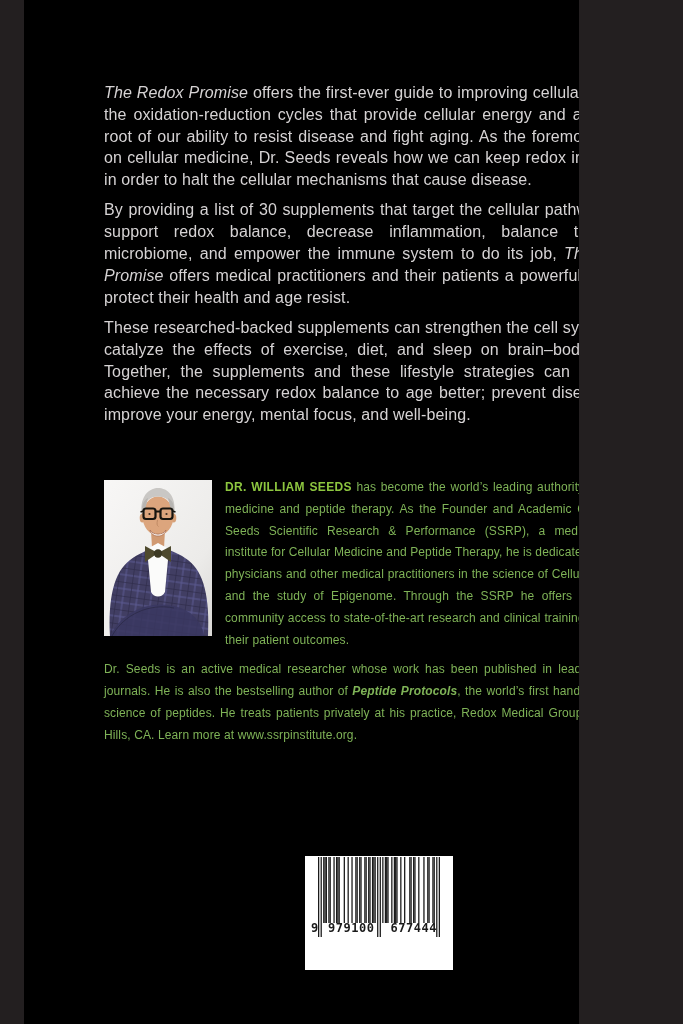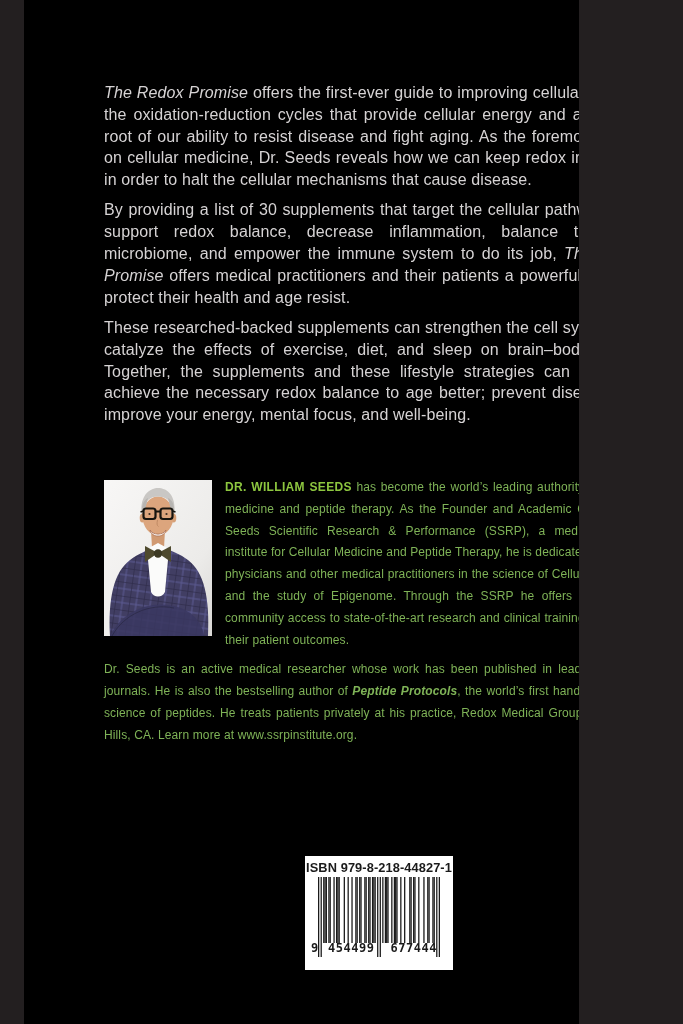--- a/index.html
+++ b/index.html
@@ -116,21 +116,20 @@
         <path d="M53.5,40 C52.8,43.5 52.8,45.5 54.5,46.5" stroke="#c08a64" stroke-width="1" fill="none"></path>
 
         <path d="M46,50 C49,55.5 59,55.5 62,50 C60.5,58 47.5,58 46,50 Z" fill="#ffffff" stroke="#a96f52" stroke-width="0.8"></path>
       </svg>
     </div>
     <p><span class="bio-name">DR. WILLIAM SEEDS</span><span> has become the world’s leading authority on cellular medicine and peptide therapy. As the Founder and Academic Chairman of Seeds Scientific Research &amp; Performance (SSRP), a medical training institute for Cellular Medicine and Peptide Therapy, he is dedicated to training physicians and other medical practitioners in the science of Cellular Medicine and the study of Epigenome. Through the SSRP he offers the medical community access to state-of-the-art research and clinical training to improve their patient outcomes.</span></p>
     <p><span>Dr. Seeds is an active medical researcher whose work has been published in leading medical journals. He is also the bestselling author of </span><span class="bi">Peptide Protocols</span><span>, the world’s first handbook on the science of peptides. He treats patients privately at his practice, Redox Medical Group, in Beverly Hills, CA. Learn more at </span><span class="b">www.ssrpinstitute.org</span><span>.</span></p>
   </div>
 
   <div class="barcode">
-    <div class="isbn-label">ISBN 979-8-218-44827-1</div>
     <div class="bars-wrap">
       <svg id="barcode-svg" viewBox="0 0 95 80" preserveAspectRatio="none" xmlns="http://www.w3.org/2000/svg">
           <rect x="0" y="0" width="1" height="80" fill="#1a1a1a"></rect>
           <rect x="2" y="0" width="1" height="80" fill="#1a1a1a"></rect>
           <rect x="4" y="0" width="1" height="66" fill="#1a1a1a"></rect>
           <rect x="5" y="0" width="1" height="66" fill="#1a1a1a"></rect>
           <rect x="6" y="0" width="1" height="66" fill="#1a1a1a"></rect>
           <rect x="8" y="0" width="1" height="66" fill="#1a1a1a"></rect>
           <rect x="9" y="0" width="1" height="66" fill="#1a1a1a"></rect>
           <rect x="12" y="0" width="1" height="66" fill="#1a1a1a"></rect>
@@ -171,19 +170,19 @@
           <rect x="82" y="0" width="1" height="66" fill="#1a1a1a"></rect>
           <rect x="85" y="0" width="1" height="66" fill="#1a1a1a"></rect>
           <rect x="86" y="0" width="1" height="66" fill="#1a1a1a"></rect>
           <rect x="89" y="0" width="1" height="66" fill="#1a1a1a"></rect>
           <rect x="90" y="0" width="1" height="66" fill="#1a1a1a"></rect>
           <rect x="92" y="0" width="1" height="80" fill="#1a1a1a"></rect>
           <rect x="94" y="0" width="1" height="80" fill="#1a1a1a"></rect>
         </svg>
       <div class="digits">
         <span class="lead">9</span>
-        <span class="grp">454499</span>
+        <span class="grp">979100</span>
         <span class="grp">677444</span>
       </div>
     </div>
   </div>
 
 </div>
 
 </body></html>

